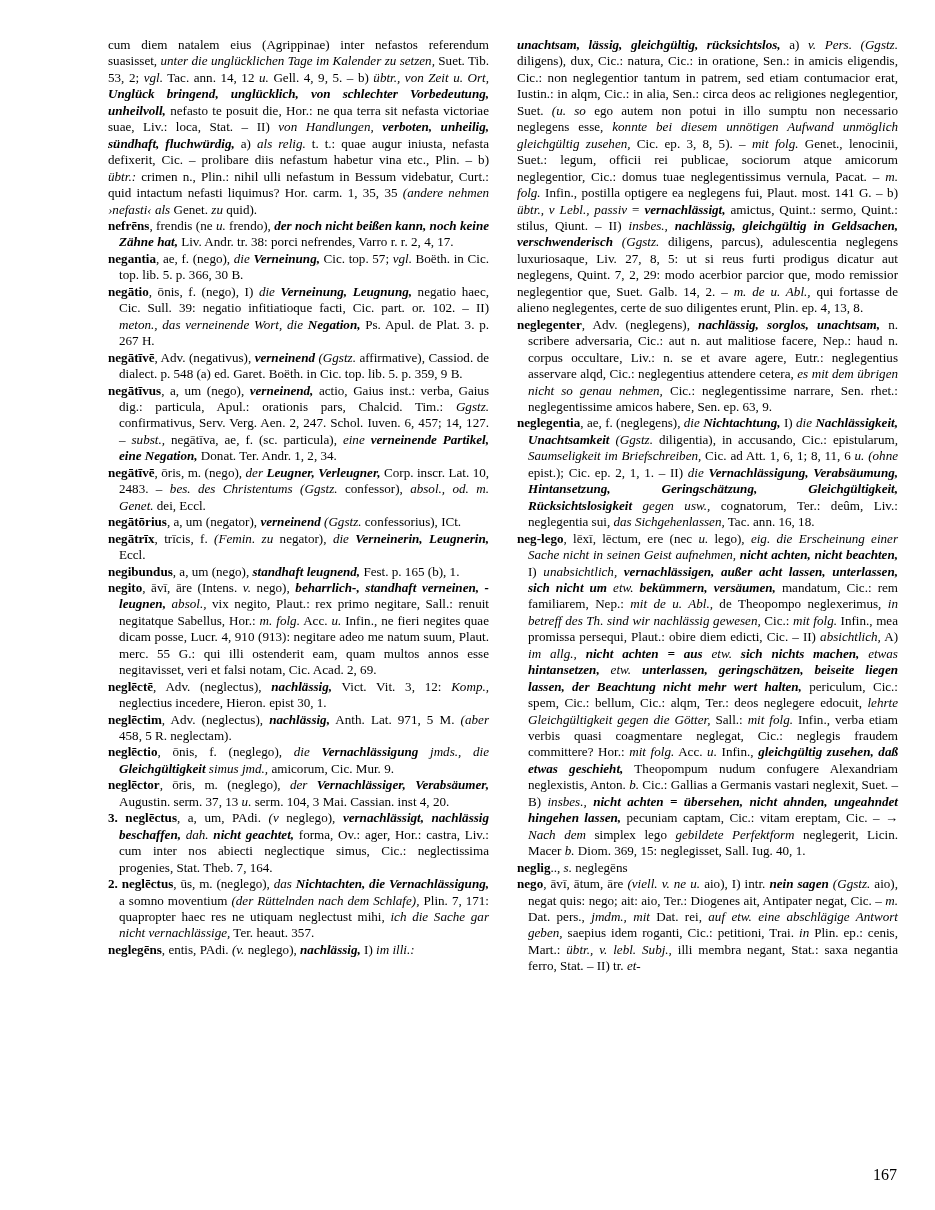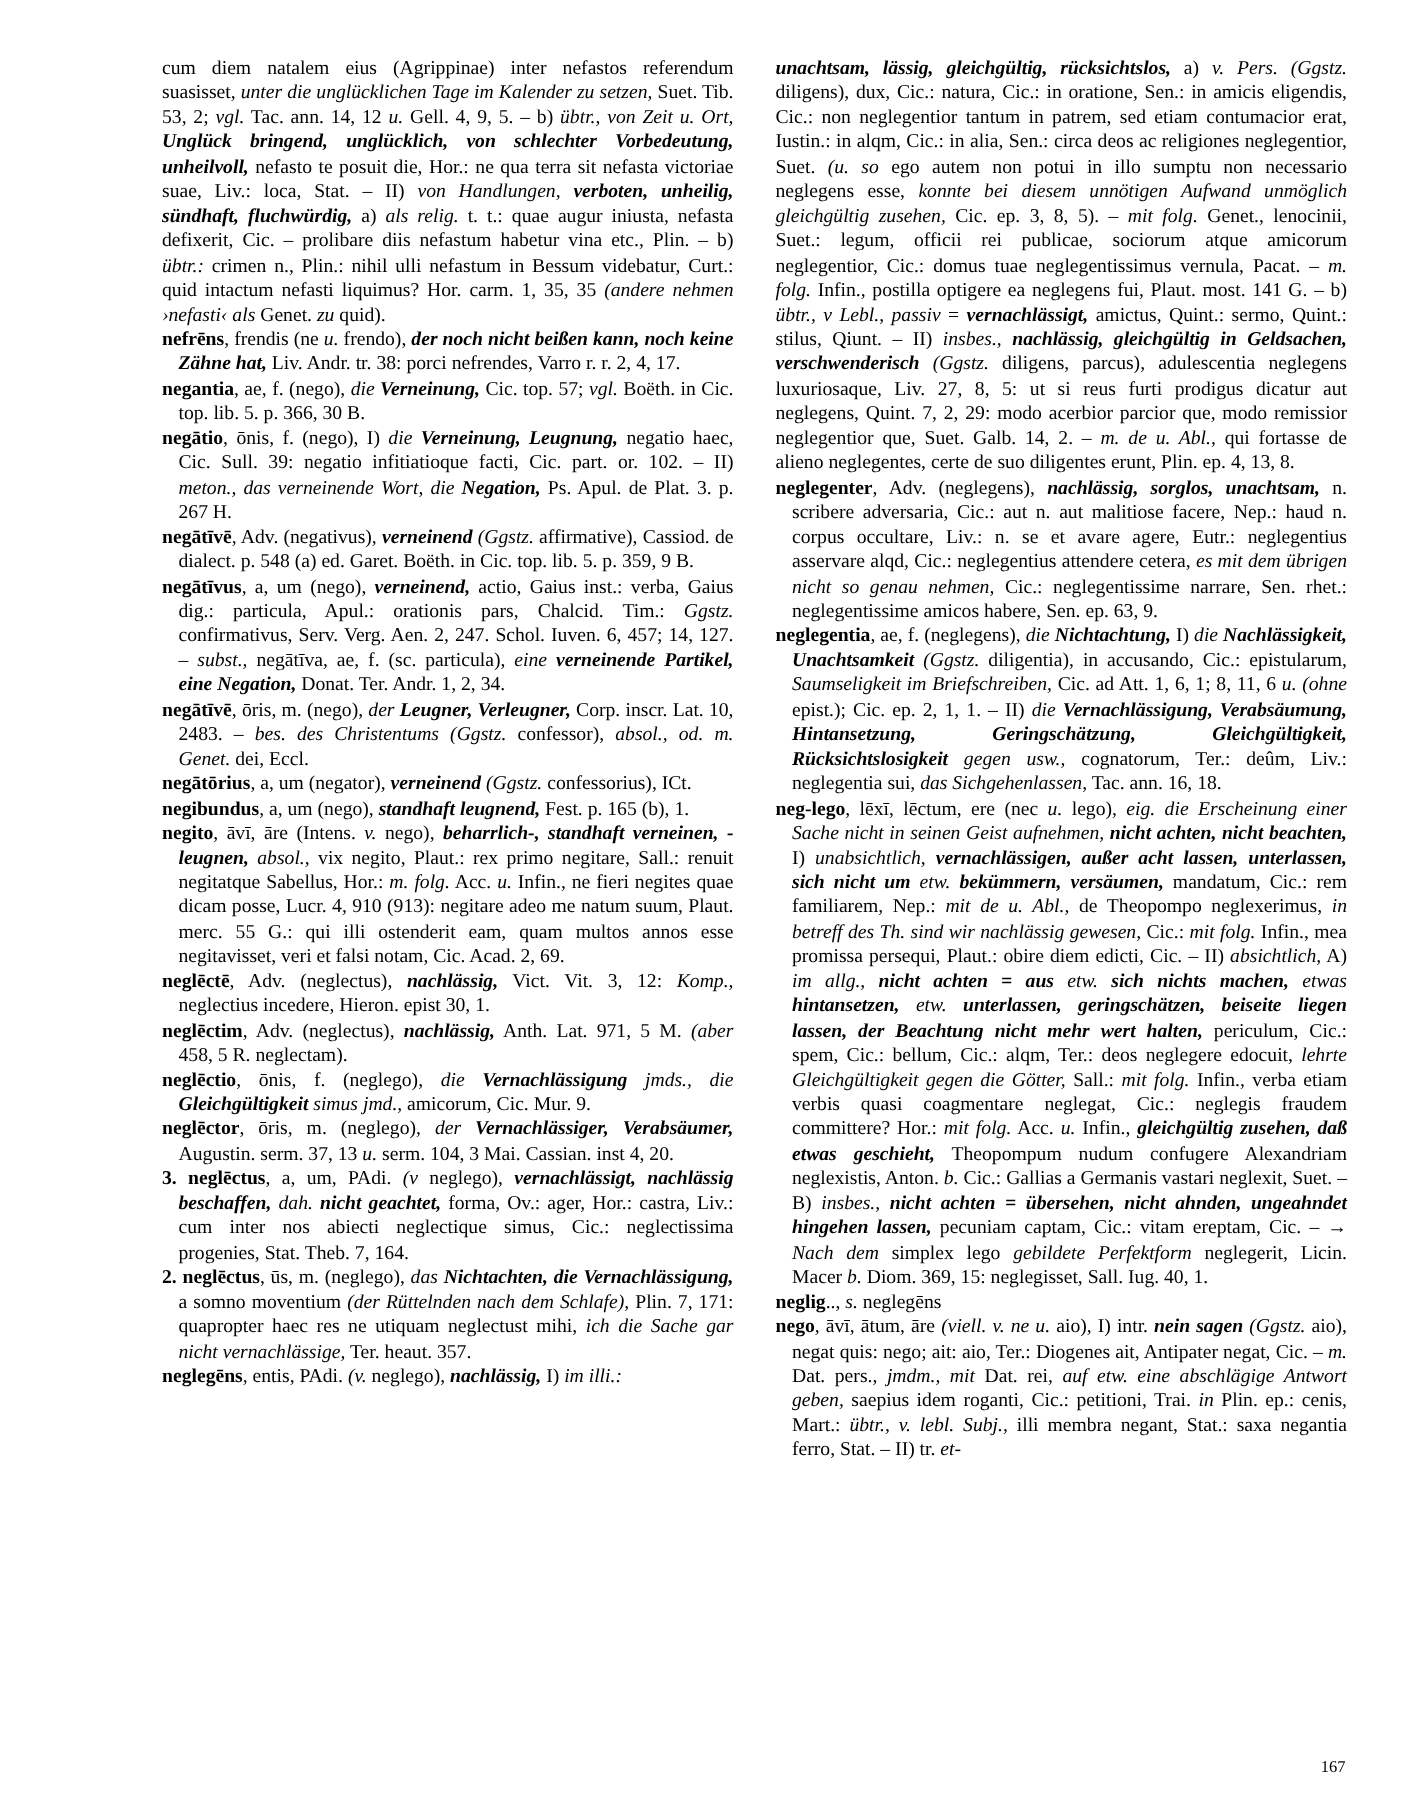--- a/index.html
+++ b/index.html
@@ -41,21 +41,21 @@
   .entry {
     margin: 0;
     padding: 0;
     text-indent: -11px;
     padding-left: 11px;
   }
   .folio {
     position: absolute;
     right: 38px;
     bottom: 26px;
-    font-size: 11px;
+    font-size: 16px;
     font-family: "Liberation Serif", "DejaVu Serif", serif;
     color: #000;
   }
   
   .col p:last-child { margin-bottom: 0; }
 </style>
 </head>
 <body>
 
 <div class="page">
@@ -64,20 +64,21 @@
 
     <div class="col" id="col-left">
         <p class="entry" style="text-indent: 0px; padding-left: 0px;">cum diem natalem eius (Agrippinae) inter nefastos referendum suasisset, <i>unter die unglücklichen Tage im Kalender zu setzen,</i> Suet. Tib. 53, 2; <i>vgl.</i> Tac. ann. 14, 12 <i>u.</i> Gell. 4, 9, 5. – b) <i>übtr., von Zeit u. Ort,</i> <b><i>Unglück bringend, unglücklich, von schlechter Vorbedeutung, unheilvoll,</i></b> nefasto te posuit die, Hor.: ne qua terra sit nefasta victoriae suae, Liv.: loca, Stat. – II) <i>von Handlungen,</i> <b><i>verboten, unheilig, sündhaft, fluchwürdig,</i></b> a) <i>als relig.</i> t. t.: quae augur iniusta, nefasta defixerit, Cic. – prolibare diis nefastum habetur vina etc., Plin. – b) <i>übtr.:</i> crimen n., Plin.: nihil ulli nefastum in Bessum videbatur, Curt.: quid intactum nefasti liquimus? Hor. carm. 1, 35, 35 <i>(andere nehmen ›nefasti‹ als</i> Genet. <i>zu</i> quid).</p>
         <p class="entry"><b>nefrēns</b>, frendis (ne <i>u.</i> frendo), <b><i>der noch nicht beißen kann, noch keine Zähne hat,</i></b> Liv. Andr. tr. 38: porci nefrendes, Varro r. r. 2, 4, 17.</p>
         <p class="entry"><b>negantia</b>, ae, f. (nego), <i>die</i> <b><i>Verneinung,</i></b> Cic. top. 57; <i>vgl.</i> Boëth. in Cic. top. lib. 5. p. 366, 30 B.</p>
         <p class="entry"><b>negātio</b>, ōnis, f. (nego), I) <i>die</i> <b><i>Verneinung, Leugnung,</i></b> negatio haec, Cic. Sull. 39: negatio infitiatioque facti, Cic. part. or. 102. – II) <i>meton., das verneinende Wort, die</i> <b><i>Negation,</i></b> Ps. Apul. de Plat. 3. p. 267 H.</p>
         <p class="entry"><b>negātīvē</b>, Adv. (negativus), <b><i>verneinend</i></b> <i>(Ggstz.</i> affirmative), Cassiod. de dialect. p. 548 (a) ed. Garet. Boëth. in Cic. top. lib. 5. p. 359, 9 B.</p>
         <p class="entry"><b>negātīvus</b>, a, um (nego), <b><i>verneinend,</i></b> actio, Gaius inst.: verba, Gaius dig.: particula, Apul.: orationis pars, Chalcid. Tim.: <i>Ggstz.</i> confirmativus, Serv. Verg. Aen. 2, 247. Schol. Iuven. 6, 457; 14, 127. – <i>subst.,</i> negātīva, ae, f. (sc. particula), <i>eine</i> <b><i>verneinende Partikel, eine Negation,</i></b> Donat. Ter. Andr. 1, 2, 34.</p>
         <p class="entry"><b>negātīvē</b>, ōris, m. (nego), <i>der</i> <b><i>Leugner, Verleugner,</i></b> Corp. inscr. Lat. 10, 2483. – <i>bes. des Christentums (Ggstz.</i> confessor), <i>absol., od. m. Genet.</i> dei, Eccl.</p>
         <p class="entry"><b>negātōrius</b>, a, um (negator), <b><i>verneinend</i></b> <i>(Ggstz.</i> confessorius), ICt.</p>
+        <p class="entry"><b>negātrīx</b>, trīcis, f. <i>(Femin. zu</i> negator), <i>die</i> <b><i>Verneinerin, Leugnerin,</i></b> Eccl.</p>
         <p class="entry"><b>negibundus</b>, a, um (nego), <b><i>standhaft leugnend,</i></b> Fest. p. 165 (b), 1.</p>
         <p class="entry"><b>negito</b>, āvī, āre (Intens. <i>v.</i> nego), <b><i>beharrlich-, standhaft verneinen, -leugnen,</i></b> <i>absol.,</i> vix negito, Plaut.: rex primo negitare, Sall.: renuit negitatque Sabellus, Hor.: <i>m. folg.</i> Acc. <i>u.</i> Infin., ne fieri negites quae dicam posse, Lucr. 4, 910 (913): negitare adeo me natum suum, Plaut. merc. 55 G.: qui illi ostenderit eam, quam multos annos esse negitavisset, veri et falsi notam, Cic. Acad. 2, 69.</p>
         <p class="entry"><b>neglēctē</b>, Adv. (neglectus), <b><i>nachlässig,</i></b> Vict. Vit. 3, 12: <i>Komp.,</i> neglectius incedere, Hieron. epist 30, 1.</p>
         <p class="entry"><b>neglēctim</b>, Adv. (neglectus), <b><i>nachlässig,</i></b> Anth. Lat. 971, 5 M. <i>(aber</i> 458, 5 R. neglectam).</p>
         <p class="entry"><b>neglēctio</b>, ōnis, f. (neglego), <i>die</i> <b><i>Vernachlässigung</i></b> <i>jmds., die</i> <b><i>Gleichgültigkeit</i></b> <i>simus jmd.,</i> amicorum, Cic. Mur. 9.</p>
         <p class="entry"><b>neglēctor</b>, ōris, m. (neglego), <i>der</i> <b><i>Vernachlässiger, Verabsäumer,</i></b> Augustin. serm. 37, 13 <i>u.</i> serm. 104, 3 Mai. Cassian. inst 4, 20.</p>
         <p class="entry"><b>3. neglēctus</b>, a, um, PAdi. <i>(v</i> neglego), <b><i>vernachlässigt, nachlässig beschaffen,</i></b> <i>dah.</i> <b><i>nicht geachtet,</i></b> forma, Ov.: ager, Hor.: castra, Liv.: cum inter nos abiecti neglectique simus, Cic.: neglectissima progenies, Stat. Theb. 7, 164.</p>
         <p class="entry"><b>2. neglēctus</b>, ūs, m. (neglego), <i>das</i> <b><i>Nichtachten, die</i></b> <b><i>Vernachlässigung,</i></b> a somno moventium <i>(der Rüttelnden nach dem Schlafe),</i> Plin. 7, 171: quapropter haec res ne utiquam neglectust mihi, <i>ich die Sache gar nicht vernachlässige,</i> Ter. heaut. 357.</p>
         <p class="entry"><b>neglegēns</b>, entis, PAdi. <i>(v.</i> neglego), <b><i>nachlässig,</i></b> I) <i>im illi.:</i></p>
       </div>

